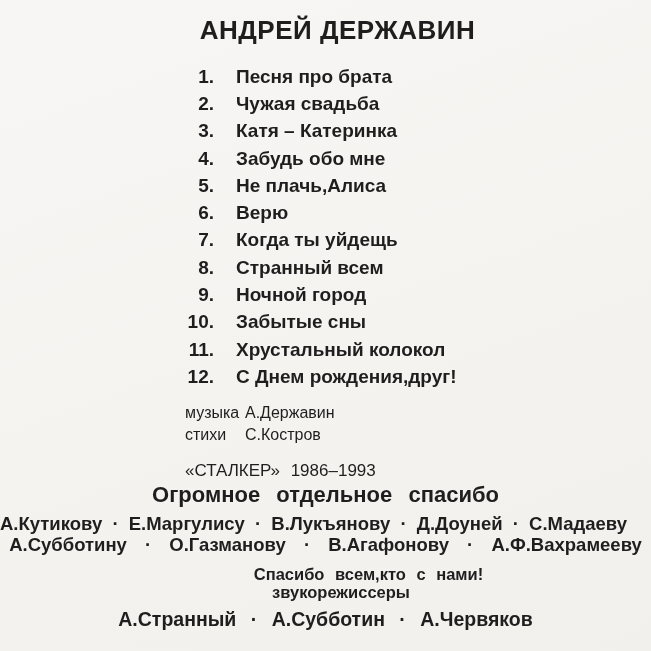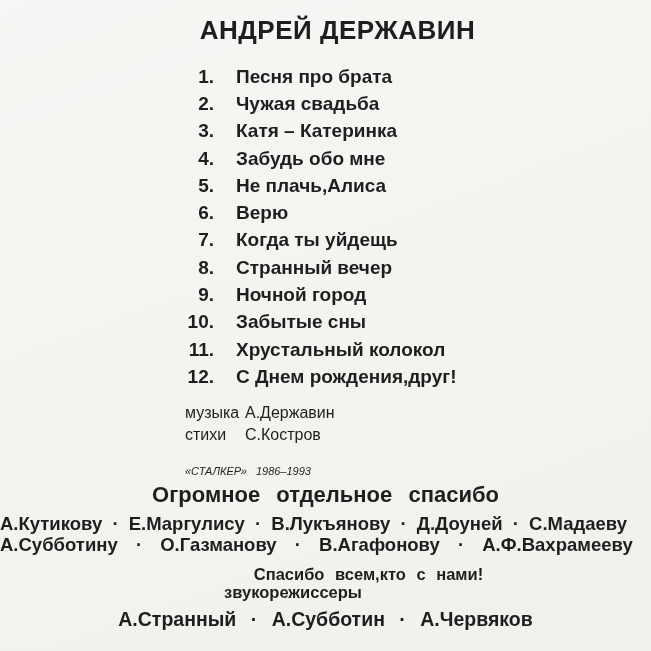--- a/index.html
+++ b/index.html
@@ -68,25 +68,24 @@
   }
   .clabel {
     display: inline-block;
     width: 60px;
     flex: 0 0 auto;
   }
   .label-year {
     position: absolute;
     top: 461px;
     left: 185px;
-    font-size: 11px;
+    font-size: 17px;
     line-height: 20px;
     word-spacing: 6px;
     white-space: nowrap;
-    font-style: italic;
   }
   .thanks-heading {
     position: absolute;
     top: 482px;
     left: 0;
     width: 651px;
     text-align: center;
     font-size: 22px;
     line-height: 25px;
     font-weight: bold;
@@ -102,21 +101,21 @@
     font-size: 18.5px;
     line-height: 21px;
     font-weight: bold;
     word-spacing: 5px;
     white-space: nowrap;
   }
   .thanks-line-2 {
     position: absolute;
     top: 534px;
     left: 0;
-    width: 548px;
+    width: 651px;
     text-align: center;
     font-size: 18.5px;
     line-height: 21px;
     font-weight: bold;
     word-spacing: 13px;
     white-space: nowrap;
   }
   .thanks-everyone {
     position: absolute;
     top: 565px;
@@ -133,20 +132,21 @@
   .engineers-heading {
     position: absolute;
     top: 583px;
     left: 0;
     width: 586px;
     text-align: center;
     font-size: 16.5px;
     line-height: 19px;
     font-weight: bold;
     white-space: nowrap;
+    padding-left: 48px;
   }
   .engineers-names {
     position: absolute;
     top: 606px;
     left: 0;
     width: 651px;
     text-align: center;
     font-size: 19.5px;
     line-height: 26px;
     font-weight: bold;
@@ -185,21 +185,21 @@
     <div class="track">
       <span class="tnum">6.</span>
       <span class="ttitle">Верю</span>
     </div>
     <div class="track">
       <span class="tnum">7.</span>
       <span class="ttitle">Когда ты уйдещь</span>
     </div>
     <div class="track">
       <span class="tnum">8.</span>
-      <span class="ttitle">Странный вечер</span>
+      <span class="ttitle">Странный всем</span>
     </div>
     <div class="track">
       <span class="tnum">9.</span>
       <span class="ttitle">Ночной город</span>
     </div>
     <div class="track">
       <span class="tnum">10.</span>
       <span class="ttitle">Забытые сны</span>
     </div>
     <div class="track">

